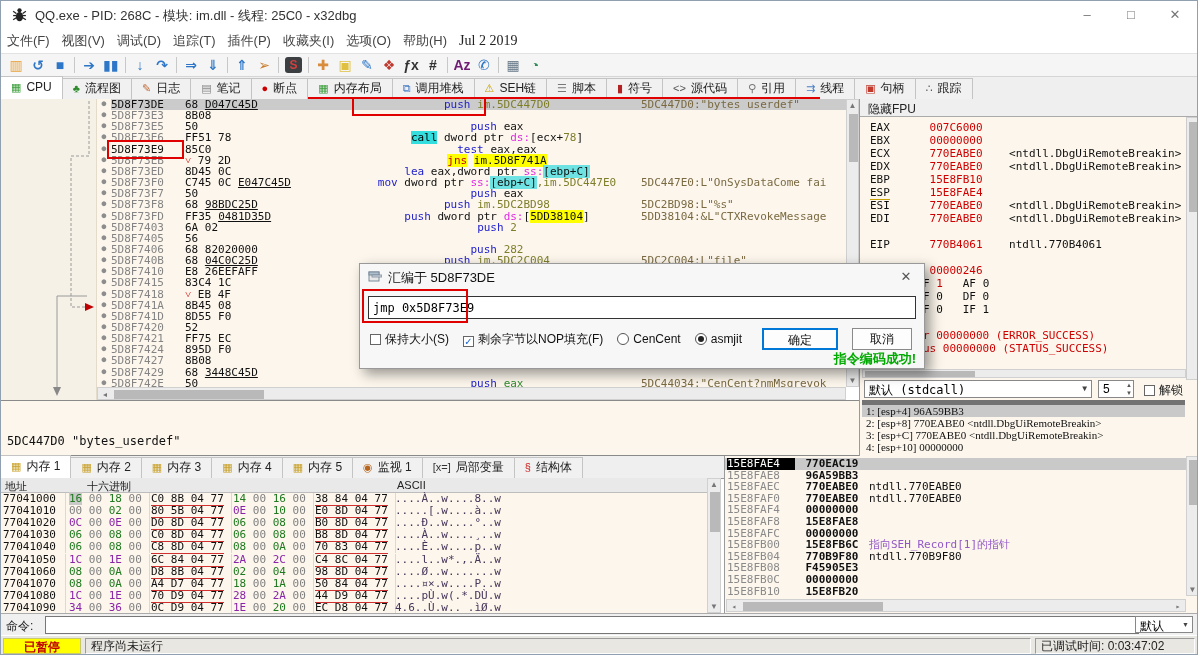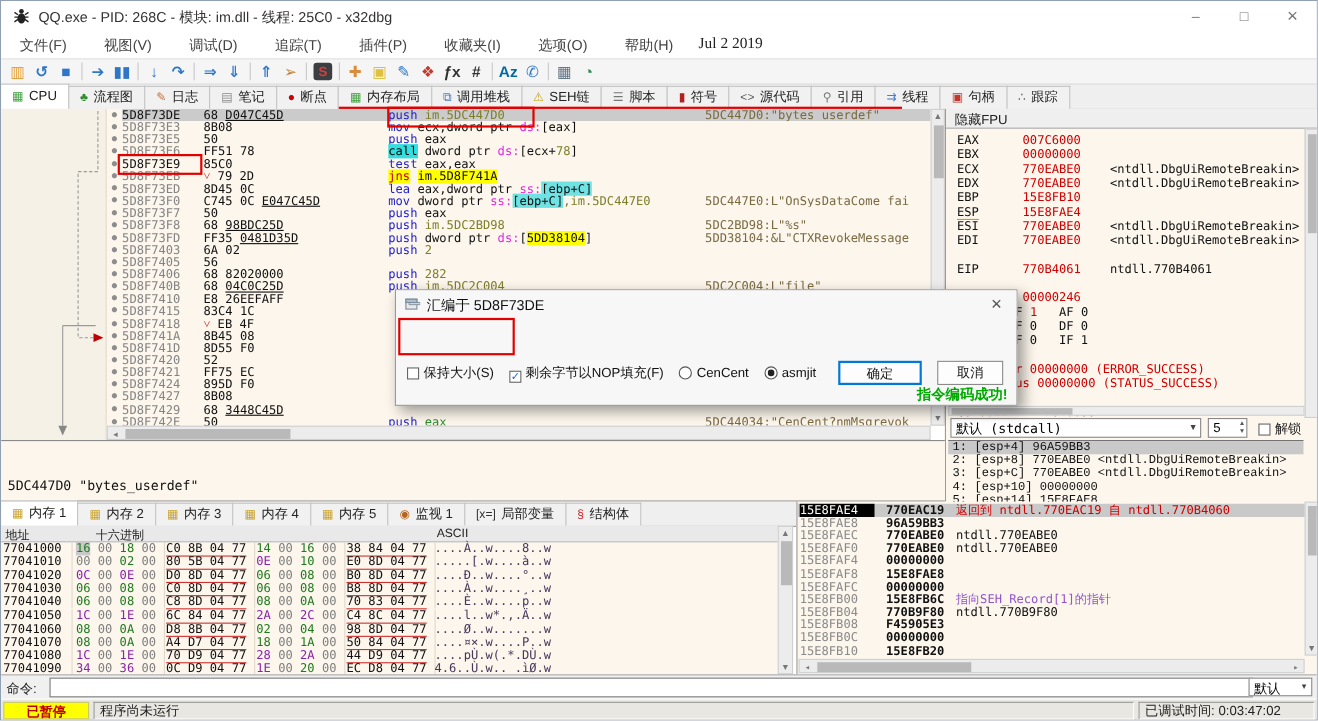--- a/index.html
+++ b/index.html
@@ -6,21 +6,21 @@
   .app{position:relative;width:1198px;height:655px;background:#fff;border:1px solid #90a0b0;
        font-family:"Liberation Sans","DejaVu Sans",sans-serif;overflow:hidden;box-sizing:border-box;}
   
   .titlebar{position:absolute;left:0;top:0;width:100%;height:28px;background:#fff;}
   .titlebar .ttext{position:absolute;left:34px;top:6px;font-size:13px;color:#333;}
   .bugicon{position:absolute;left:10px;top:5px;}
   .wbtns{position:absolute;right:0;top:0;height:28px;display:flex;}
   .wbtn{width:44px;height:28px;line-height:28px;text-align:center;color:#777;font-size:13px;}
   
   .menubar{position:absolute;left:0;top:28px;width:100%;height:24px;background:#fff;display:flex;align-items:center;}
-  .menuitem{padding:3px 17px;font-size:13px;color:#444;}
+  .menuitem{padding:3px 6px;font-size:13px;color:#444;}
   .menudate{font-family:"Liberation Serif","DejaVu Serif",serif;font-size:14px;color:#222;padding-left:6px;}
   
   .toolbar{position:absolute;left:0;top:52px;width:100%;height:24px;background:#f5f5f5;border-top:1px solid #e2e2e2;border-bottom:1px solid #d5d5d5;display:flex;align-items:center;padding-left:4px;box-sizing:border-box;}
   .tbicon{width:22px;height:20px;text-align:center;line-height:20px;font-size:14px;font-weight:bold;}
   .tbsep{width:1px;height:16px;background:#c8c8c8;margin:0 3px;}
   .sbadge{background:#3c3f41;color:#d04040;border-radius:3px;font-size:12px;width:17px;height:16px;line-height:16px;margin:0 3px;}
   
   .tabsrow{position:absolute;left:0;top:76px;width:100%;height:22px;background:#efefef;border-bottom:1px solid #9a9a9a;display:flex;align-items:flex-end;}
   .tab{height:20px;line-height:19px;padding:0 10px;font-size:12px;color:#222;background:#f1f1f1;border:1px solid #c4c4c4;border-bottom:none;margin-left:-1px;white-space:nowrap;}
   .tab.active{background:#fff;height:22px;line-height:21px;}
@@ -29,21 +29,21 @@
   .disasm{position:absolute;left:0;top:98px;width:858px;height:288px;background:#fcf6ec;}
   .gutter{position:absolute;left:0;top:98px;width:95px;height:301px;background:#f6f1e7;border-right:1px solid #e4dccb;}
   .drows{position:absolute;left:96px;top:98px;width:749px;height:288px;overflow:hidden;}
   .drow{position:absolute;left:0;width:100%;height:11px;font-size:11px;line-height:11px;white-space:pre;font-family:"DejaVu Sans Mono",monospace;}
   .drow .rbg{position:absolute;left:14px;right:0;top:0;bottom:0;background:#cbcbcb;}
   .dcell{position:absolute;top:0;height:11px;}
   .c-dot{left:0;width:14px;color:#8d8d8d;text-align:center;font-size:8px;line-height:10px;}
   .c-addr{left:14px;width:74px;color:#848484;}
   .c-addr.hot{color:#111;}
   .c-bytes{left:88px;width:168px;color:#111;}
-  .c-instr{left:256px;width:288px;}
+  .c-instr{left:256px;width:288px;text-align:center;}
   .c-cmt{left:544px;right:0;color:#7a6a42;overflow:hidden;}
   .useg{text-decoration:underline;}
   .jmark{color:#cc0000;}
   .tk-b{color:#2222cc;} .tk-k{color:#111;} .tk-o{color:#7e7e2a;} .tk-m{color:#e12ae1;}
   .tk-g{color:#2e8b2e;}
   .tk-C{background:#35dede;color:#000;} .tk-J{background:#ffff00;color:#c00000;}
   .tk-Y{background:#ffff00;color:#111;} .tk-X{background:#6fe3e3;color:#111;}
   
   .vscroll,.hscroll{position:absolute;background:#ececec;border:1px solid #d0d0d0;box-sizing:border-box;}
   .thumb{position:absolute;background:#b9b9b9;}
@@ -55,21 +55,21 @@
   .regline{height:13px;}
   .rg-k{color:#101010;} .rg-r{color:#ce0000;}
   .rg-ku{color:#101010;border-bottom:1px solid #c8a000;}
   .convrow{position:absolute;left:4px;top:281px;width:330px;height:18px;font-size:12px;}
   .convsel{position:absolute;left:0;top:0;width:228px;height:18px;background:#fff;border:1px solid #888;box-sizing:border-box;font-family:"DejaVu Sans Mono",monospace;font-size:12px;padding:1px 4px;}
   .convsel .caret{position:absolute;right:4px;top:3px;font-size:8px;color:#444;}
   .spinner{position:absolute;left:234px;top:0;width:36px;height:18px;background:#fff;border:1px solid #888;box-sizing:border-box;font-size:12px;padding:1px 4px;}
   .spinner .ud{position:absolute;right:1px;top:0;font-size:6px;line-height:8px;color:#555;}
   .unlock{position:absolute;left:280px;top:2px;font-size:12px;color:#222;}
   .cbox{display:inline-block;width:11px;height:11px;background:#fff;border:1px solid #666;vertical-align:-2px;margin-right:4px;box-sizing:border-box;text-align:center;line-height:9px;font-size:10px;color:#1a66cc;}
-  .args{position:absolute;left:2px;top:301px;right:14px;bottom:0;font-size:11px;line-height:12px;font-family:Liberation Mono, monospace;white-space:pre;color:#101010;border-top:1px solid #737373;}
+  .args{position:absolute;left:2px;top:301px;right:14px;bottom:0;font-size:11px;line-height:12px;font-family:Liberation Serif, serif;white-space:pre;color:#101010;border-top:5px solid #737373;}
   .argrow{height:12px;padding-left:4px;}
   .argrow.sel{background:#c9c9c9;}
   
   .infopane{position:absolute;left:0;top:399px;width:858px;height:56px;background:#fcf6ec;border-top:1px solid #8a8a8a;border-bottom:1px solid #8a8a8a;box-sizing:border-box;font-size:12px;line-height:15px;font-family:"DejaVu Sans Mono",monospace;color:#111;padding:3px 6px;white-space:pre;}
   
   .memtabs{position:absolute;left:0;top:455px;width:723px;height:22px;background:#efefef;border-bottom:1px solid #9a9a9a;display:flex;align-items:flex-end;}
   
   .dump{position:absolute;left:0;top:477px;width:706px;height:135px;background:#fcf6ec;font-family:"DejaVu Sans Mono",monospace;}
   .dumphead{position:absolute;left:0;top:0;width:100%;height:14px;background:#e9e9e9;border-bottom:1px solid #bdbdbd;font-size:11px;color:#222;font-family:"Liberation Sans","DejaVu Sans",sans-serif;}
   .dumphead span{position:absolute;top:1px;}
@@ -176,21 +176,21 @@
       <span class="tbsep"></span>
       <span class="tbicon sbadge">S</span>
       <span class="tbsep"></span>
       <span class="tbicon" style="color: rgb(216, 140, 60);">✚</span>
       <span class="tbicon" style="color: rgb(224, 192, 64);">▣</span>
       <span class="tbicon" style="color: rgb(46, 119, 200);">✎</span>
       <span class="tbicon" style="color: rgb(192, 58, 48);">❖</span>
       <span class="tbicon" style="color: rgb(51, 51, 51);">ƒx</span>
       <span class="tbicon" style="color: rgb(51, 51, 51);">#</span>
       <span class="tbsep"></span>
-      <span class="tbicon" style="color: #0369a1;">Az</span>
+      <span class="tbicon" style="color: #701a75;">Az</span>
       <span class="tbicon" style="color: rgb(46, 119, 200);">✆</span>
       <span class="tbsep"></span>
       <span class="tbicon" style="color: rgb(102, 119, 136);">▦</span>
       <span class="tbicon" style="color: rgb(46, 139, 87);">◔</span>
     </div>
 
   <div class="tabsrow" id="tabsrow">
       <span class="tab active"><span class="tabic" style="color: rgb(58, 157, 58);">▦</span><span>CPU</span></span>
       <span class="tab"><span class="tabic" style="color: rgb(46, 139, 46);">♣</span><span>流程图</span></span>
       <span class="tab"><span class="tabic" style="color: rgb(192, 112, 64);">✎</span><span>日志</span></span>
@@ -212,21 +212,21 @@
   <div class="gutter">
     <svg width="95" height="301">
       <path d="M88,2 V57 H70 V208 H84" stroke="#9a9a9a" stroke-width="1" fill="none" stroke-dasharray="3,2"></path>
       <polygon points="84,204 93,208 84,212" fill="#c00000"></polygon>
       <path d="M56,197 H86 M56,197 V288" stroke="#9a9a9a" stroke-width="1" fill="none"></path>
       <polygon points="52,288 60,288 56,297" fill="#888888"></polygon>
     </svg>
   </div>
   <div class="drows" id="drows">
       <div class="drow" style="top: 0px;"><div class="rbg"></div><span class="dcell c-dot">●</span><span class="dcell c-addr hot">5D8F73DE</span><span class="dcell c-bytes"><span>68 </span><span class="useg">D047C45D</span></span><span class="dcell c-instr"><span class="tk-b">push </span><span class="tk-o">im.5DC447D0</span></span><span class="dcell c-cmt">5DC447D0:"bytes_userdef"</span></div>
-      <div class="drow" style="top: 11px;"><span class="dcell c-dot">●</span><span class="dcell c-addr">5D8F73E3</span><span class="dcell c-bytes"><span>8B08</span></span><span class="dcell c-instr"><span class="tk-b">mov </span><span class="tk-k">ecx,dword ptr </span><span class="tk-m">ds:</span><span class="tk-k">[eax]</span></span><span class="dcell c-cmt"></span></div>
+      <div class="drow" style="top: 11px;"><span class="dcell c-dot">●</span><span class="dcell c-addr">5D8F73E3</span><span class="dcell c-bytes"><span>8B08</span></span><span class="dcell c-cmt"></span></div>
       <div class="drow" style="top: 22px;"><span class="dcell c-dot">●</span><span class="dcell c-addr">5D8F73E5</span><span class="dcell c-bytes"><span>50</span></span><span class="dcell c-instr"><span class="tk-b">push </span><span class="tk-k">eax</span></span><span class="dcell c-cmt"></span></div>
       <div class="drow" style="top: 33px;"><span class="dcell c-dot">●</span><span class="dcell c-addr">5D8F73E6</span><span class="dcell c-bytes"><span>FF51 78</span></span><span class="dcell c-instr"><span class="tk-C">call</span><span class="tk-k"> dword ptr </span><span class="tk-m">ds:</span><span class="tk-k">[ecx+</span><span class="tk-o">78</span><span class="tk-k">]</span></span><span class="dcell c-cmt"></span></div>
       <div class="drow" style="top: 45px;"><span class="dcell c-dot">●</span><span class="dcell c-addr hot">5D8F73E9</span><span class="dcell c-bytes"><span>85C0</span></span><span class="dcell c-instr"><span class="tk-b">test </span><span class="tk-k">eax,eax</span></span><span class="dcell c-cmt"></span></div>
       <div class="drow" style="top: 56px;"><span class="dcell c-dot">●</span><span class="dcell c-addr">5D8F73EB</span><span class="dcell c-bytes"><span class="jmark">˅ </span><span>79 2D</span></span><span class="dcell c-instr"><span class="tk-J">jns</span><span class="tk-k"> </span><span class="tk-Y">im.5D8F741A</span></span><span class="dcell c-cmt"></span></div>
       <div class="drow" style="top: 67px;"><span class="dcell c-dot">●</span><span class="dcell c-addr">5D8F73ED</span><span class="dcell c-bytes"><span>8D45 0C</span></span><span class="dcell c-instr"><span class="tk-b">lea </span><span class="tk-k">eax,dword ptr </span><span class="tk-m">ss:</span><span class="tk-X">[ebp+C]</span></span><span class="dcell c-cmt"></span></div>
       <div class="drow" style="top: 78px;"><span class="dcell c-dot">●</span><span class="dcell c-addr">5D8F73F0</span><span class="dcell c-bytes"><span>C745 0C </span><span class="useg">E047C45D</span></span><span class="dcell c-instr"><span class="tk-b">mov </span><span class="tk-k">dword ptr </span><span class="tk-m">ss:</span><span class="tk-X">[ebp+C]</span><span class="tk-o">,im.5DC447E0</span></span><span class="dcell c-cmt">5DC447E0:L"OnSysDataCome fai</span></div>
       <div class="drow" style="top: 89px;"><span class="dcell c-dot">●</span><span class="dcell c-addr">5D8F73F7</span><span class="dcell c-bytes"><span>50</span></span><span class="dcell c-instr"><span class="tk-b">push </span><span class="tk-k">eax</span></span><span class="dcell c-cmt"></span></div>
       <div class="drow" style="top: 100px;"><span class="dcell c-dot">●</span><span class="dcell c-addr">5D8F73F8</span><span class="dcell c-bytes"><span>68 </span><span class="useg">98BDC25D</span></span><span class="dcell c-instr"><span class="tk-b">push </span><span class="tk-o">im.5DC2BD98</span></span><span class="dcell c-cmt">5DC2BD98:L"%s"</span></div>
       <div class="drow" style="top: 112px;"><span class="dcell c-dot">●</span><span class="dcell c-addr">5D8F73FD</span><span class="dcell c-bytes"><span>FF35 </span><span class="useg">0481D35D</span></span><span class="dcell c-instr"><span class="tk-b">push </span><span class="tk-k">dword ptr </span><span class="tk-m">ds:</span><span class="tk-k">[</span><span class="tk-Y">5DD38104</span><span class="tk-k">]</span></span><span class="dcell c-cmt">5DD38104:&amp;L"CTXRevokeMessage</span></div>
       <div class="drow" style="top: 123px;"><span class="dcell c-dot">●</span><span class="dcell c-addr">5D8F7403</span><span class="dcell c-bytes"><span>6A 02</span></span><span class="dcell c-instr"><span class="tk-b">push </span><span class="tk-o">2</span></span><span class="dcell c-cmt"></span></div>
@@ -315,21 +315,21 @@
       </div>
   </div>
   <div class="vscroll" style="left:706px;top:477px;width:14px;height:135px;">
     <div class="scarrow" style="top:1px;">▲</div>
     <div class="thumb" style="left:2px;top:13px;width:10px;height:40px;"></div>
     <div class="scarrow" style="bottom:1px;">▼</div>
   </div>
 
   <div class="stack">
     <div id="strows">
-        <div class="strow sel" style="top: 2px;"><span class="st-addr">15E8FAE4</span><span class="st-val">770EAC19</span><span class="st-cmt cc-red">返回到 ntdll.770EAC19 自 ntdll.770B4060</span></div>
+        <div class="strow sel" style="top: 2px;"><span class="st-addr">15E8FAE4</span><span class="st-val">770EAC19</span></div>
         <div class="strow" style="top: 14px;"><span class="st-addr">15E8FAE8</span><span class="st-val">96A59BB3</span><span class="st-cmt cc-k"></span></div>
         <div class="strow" style="top: 25px;"><span class="st-addr">15E8FAEC</span><span class="st-val">770EABE0</span><span class="st-cmt cc-k">ntdll.770EABE0</span></div>
         <div class="strow" style="top: 37px;"><span class="st-addr">15E8FAF0</span><span class="st-val">770EABE0</span><span class="st-cmt cc-k">ntdll.770EABE0</span></div>
         <div class="strow" style="top: 48px;"><span class="st-addr">15E8FAF4</span><span class="st-val">00000000</span><span class="st-cmt cc-k"></span></div>
         <div class="strow" style="top: 60px;"><span class="st-addr">15E8FAF8</span><span class="st-val">15E8FAE8</span><span class="st-cmt cc-k"></span></div>
         <div class="strow" style="top: 72px;"><span class="st-addr">15E8FAFC</span><span class="st-val">00000000</span><span class="st-cmt cc-k"></span></div>
         <div class="strow" style="top: 83px;"><span class="st-addr">15E8FB00</span><span class="st-val">15E8FB6C</span><span class="st-cmt cc-purple">指向SEH_Record[1]的指针</span></div>
         <div class="strow" style="top: 95px;"><span class="st-addr">15E8FB04</span><span class="st-val">770B9F80</span><span class="st-cmt cc-k">ntdll.770B9F80</span></div>
         <div class="strow" style="top: 106px;"><span class="st-addr">15E8FB08</span><span class="st-val">F45905E3</span><span class="st-cmt cc-k"></span></div>
         <div class="strow" style="top: 118px;"><span class="st-addr">15E8FB0C</span><span class="st-val">00000000</span><span class="st-cmt cc-k"></span></div>
@@ -365,20 +365,21 @@
       <span style="position:absolute;left:8px;top:6px;">
         <svg width="14" height="14" viewBox="0 0 14 14">
             <rect x="1" y="2" width="10" height="9" fill="#e8e8e8" stroke="#7a8a9a"></rect>
             <rect x="1" y="2" width="10" height="3" fill="#aebecd" stroke="#7a8a9a"></rect>
             <rect x="4" y="5" width="10" height="2" fill="#cfd8e0" stroke="#7a8a9a" stroke-width="0.8"></rect>
           </svg>
       </span>
       <span class="dtext">汇编于 5D8F73DE</span>
       <span class="dlgclose">✕</span>
     </div>
+    <input class="dlginput" value="jmp 0x5D8F73E9" style="">
     <div class="dlgrow">
       <span><span class="cbox"></span><span>保持大小(S)</span></span>
       <span><span class="cbox">✓</span><span>剩余字节以NOP填充(F)</span></span>
       <span><span class="radio"></span><span>CenCent</span></span>
       <span><span class="radio on"></span><span>asmjit</span></span>
       <span class="btn btn-ok">确定</span>
       <span class="btn btn-cancel">取消</span>
     </div>
     <div class="dlgstatus">指令编码成功!</div>
   </div>

